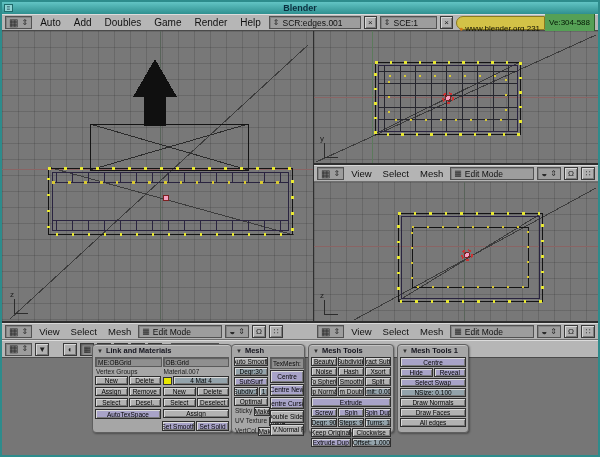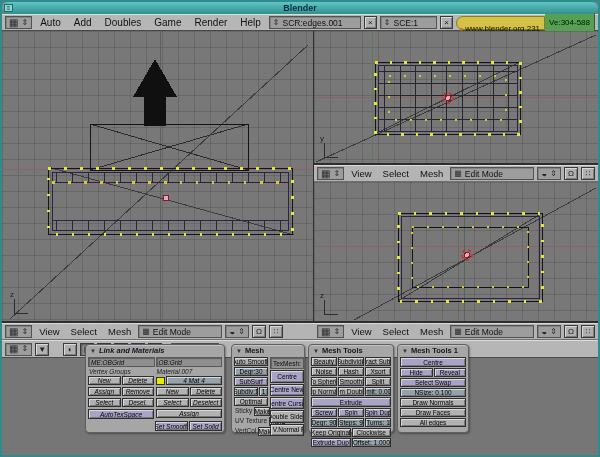--- a/index.html
+++ b/index.html
@@ -1,20 +1,20 @@
 <!DOCTYPE html>
 <html><head>
 <meta charset="utf-8">
 <style>
   * { margin:0; padding:0; box-sizing:border-box; font-family:"Liberation Sans", sans-serif; }
   html,body { background:#555; }
   .win { position:relative; width:600px; height:457px; border:2px solid #2d8c8c; background:#7a7a7a; overflow:hidden; }
 
   
-  .titlebar { height:12px; background:linear-gradient(#62c4c4,#2f9090); display:flex; align-items:center; justify-content:center; font-size:9px; font-weight:bold; color:#0b2f3f; position:relative;border-radius:6px; }
+  .titlebar { height:12px; background:linear-gradient(#62c4c4,#2f9090); display:flex; align-items:center; justify-content:center; font-size:9px; font-weight:bold; color:#0b2f3f; position:relative; }
   .titlebar .tb-btn { position:absolute; left:2px; top:2px; width:9px; height:8px; background:#8fd4d4; border:1px solid #1f6a6a; font-size:6px; line-height:6px; text-align:center; }
 
   
   .hbar { background:#b6b6b6; border-top:1px solid #dcdcdc; border-bottom:1px solid #4a4a4a; display:flex; align-items:center; gap:3px; padding:0 3px; }
   .menubar { height:17px; font-size:10px; }
   .menu { padding:0 5px; color:#101010; cursor:default; }
   .combo { background:#9d9d9d; border:1px solid #525252; box-shadow:inset 1px 1px 0 #838383; height:13px; display:flex; align-items:center; gap:3px; padding:0 3px; font-size:8.5px; color:#101010; white-space:nowrap; }
   .ic { font-size:8px; line-height:8px; color:#2a2a2a; }
   .ic.big { font-size:10px; }
   .sqbtn { width:14px; height:13px; background:#b0b0b0; border:1px solid #3a3a3a; box-shadow:inset 1px 1px 0 #d8d8d8, inset -1px -1px 0 #7c7c7c; display:flex; align-items:center; justify-content:center; font-size:8px; color:#222; }
@@ -268,21 +268,21 @@
       <div class="sqbtn">
           <span>✎</span>
         </div>
       <div class="combo stepper">
         <span class="ic">◀</span>
         <span class="val">1</span>
         <span class="ic">▶</span>
       </div>
     </div>
 
-    <div class="panel" style="left:83px; width:140px;font-style:italic;">
+    <div class="panel" style="left:90px; width:140px;">
       <div class="phdr">
         <span class="tri">▼</span>
         <span>Link and Materials</span>
       </div>
       <div class="pbody">
         <div class="prow">
           <div class="field">ME:OBGrid</div>
           <div class="field">OB:Grid</div>
         </div>
         <div class="prow" style="align-items:center">

